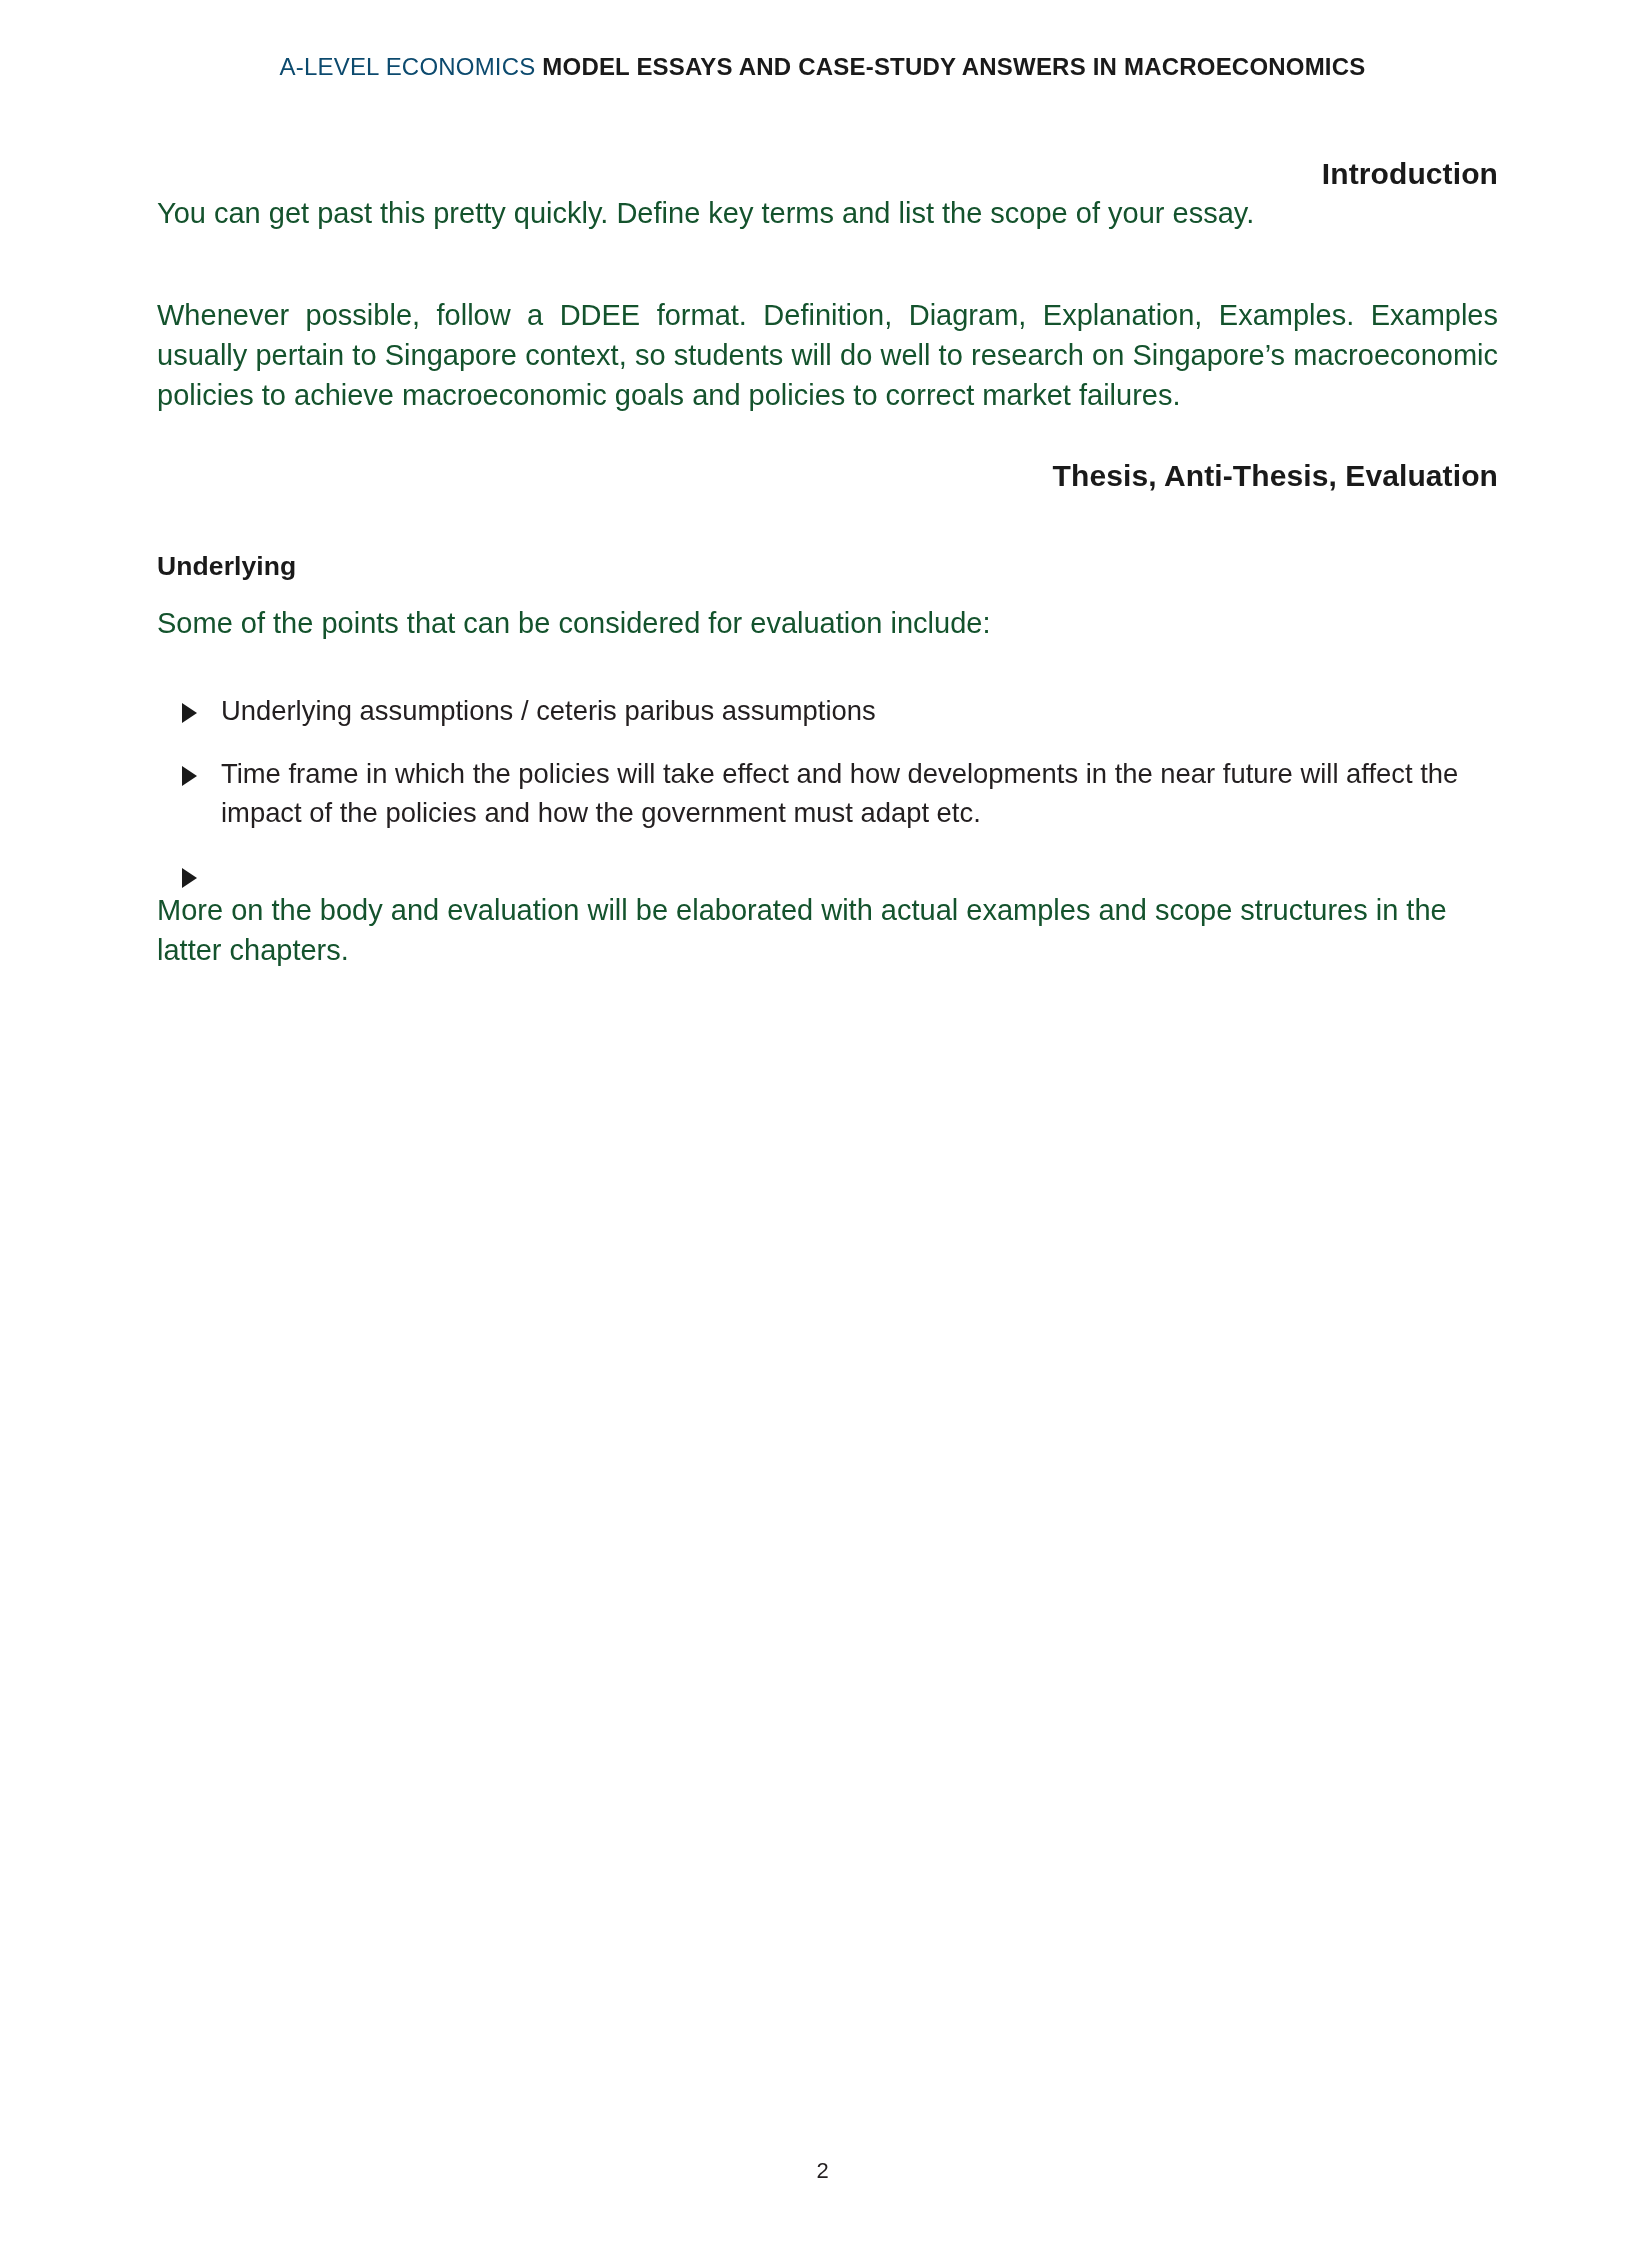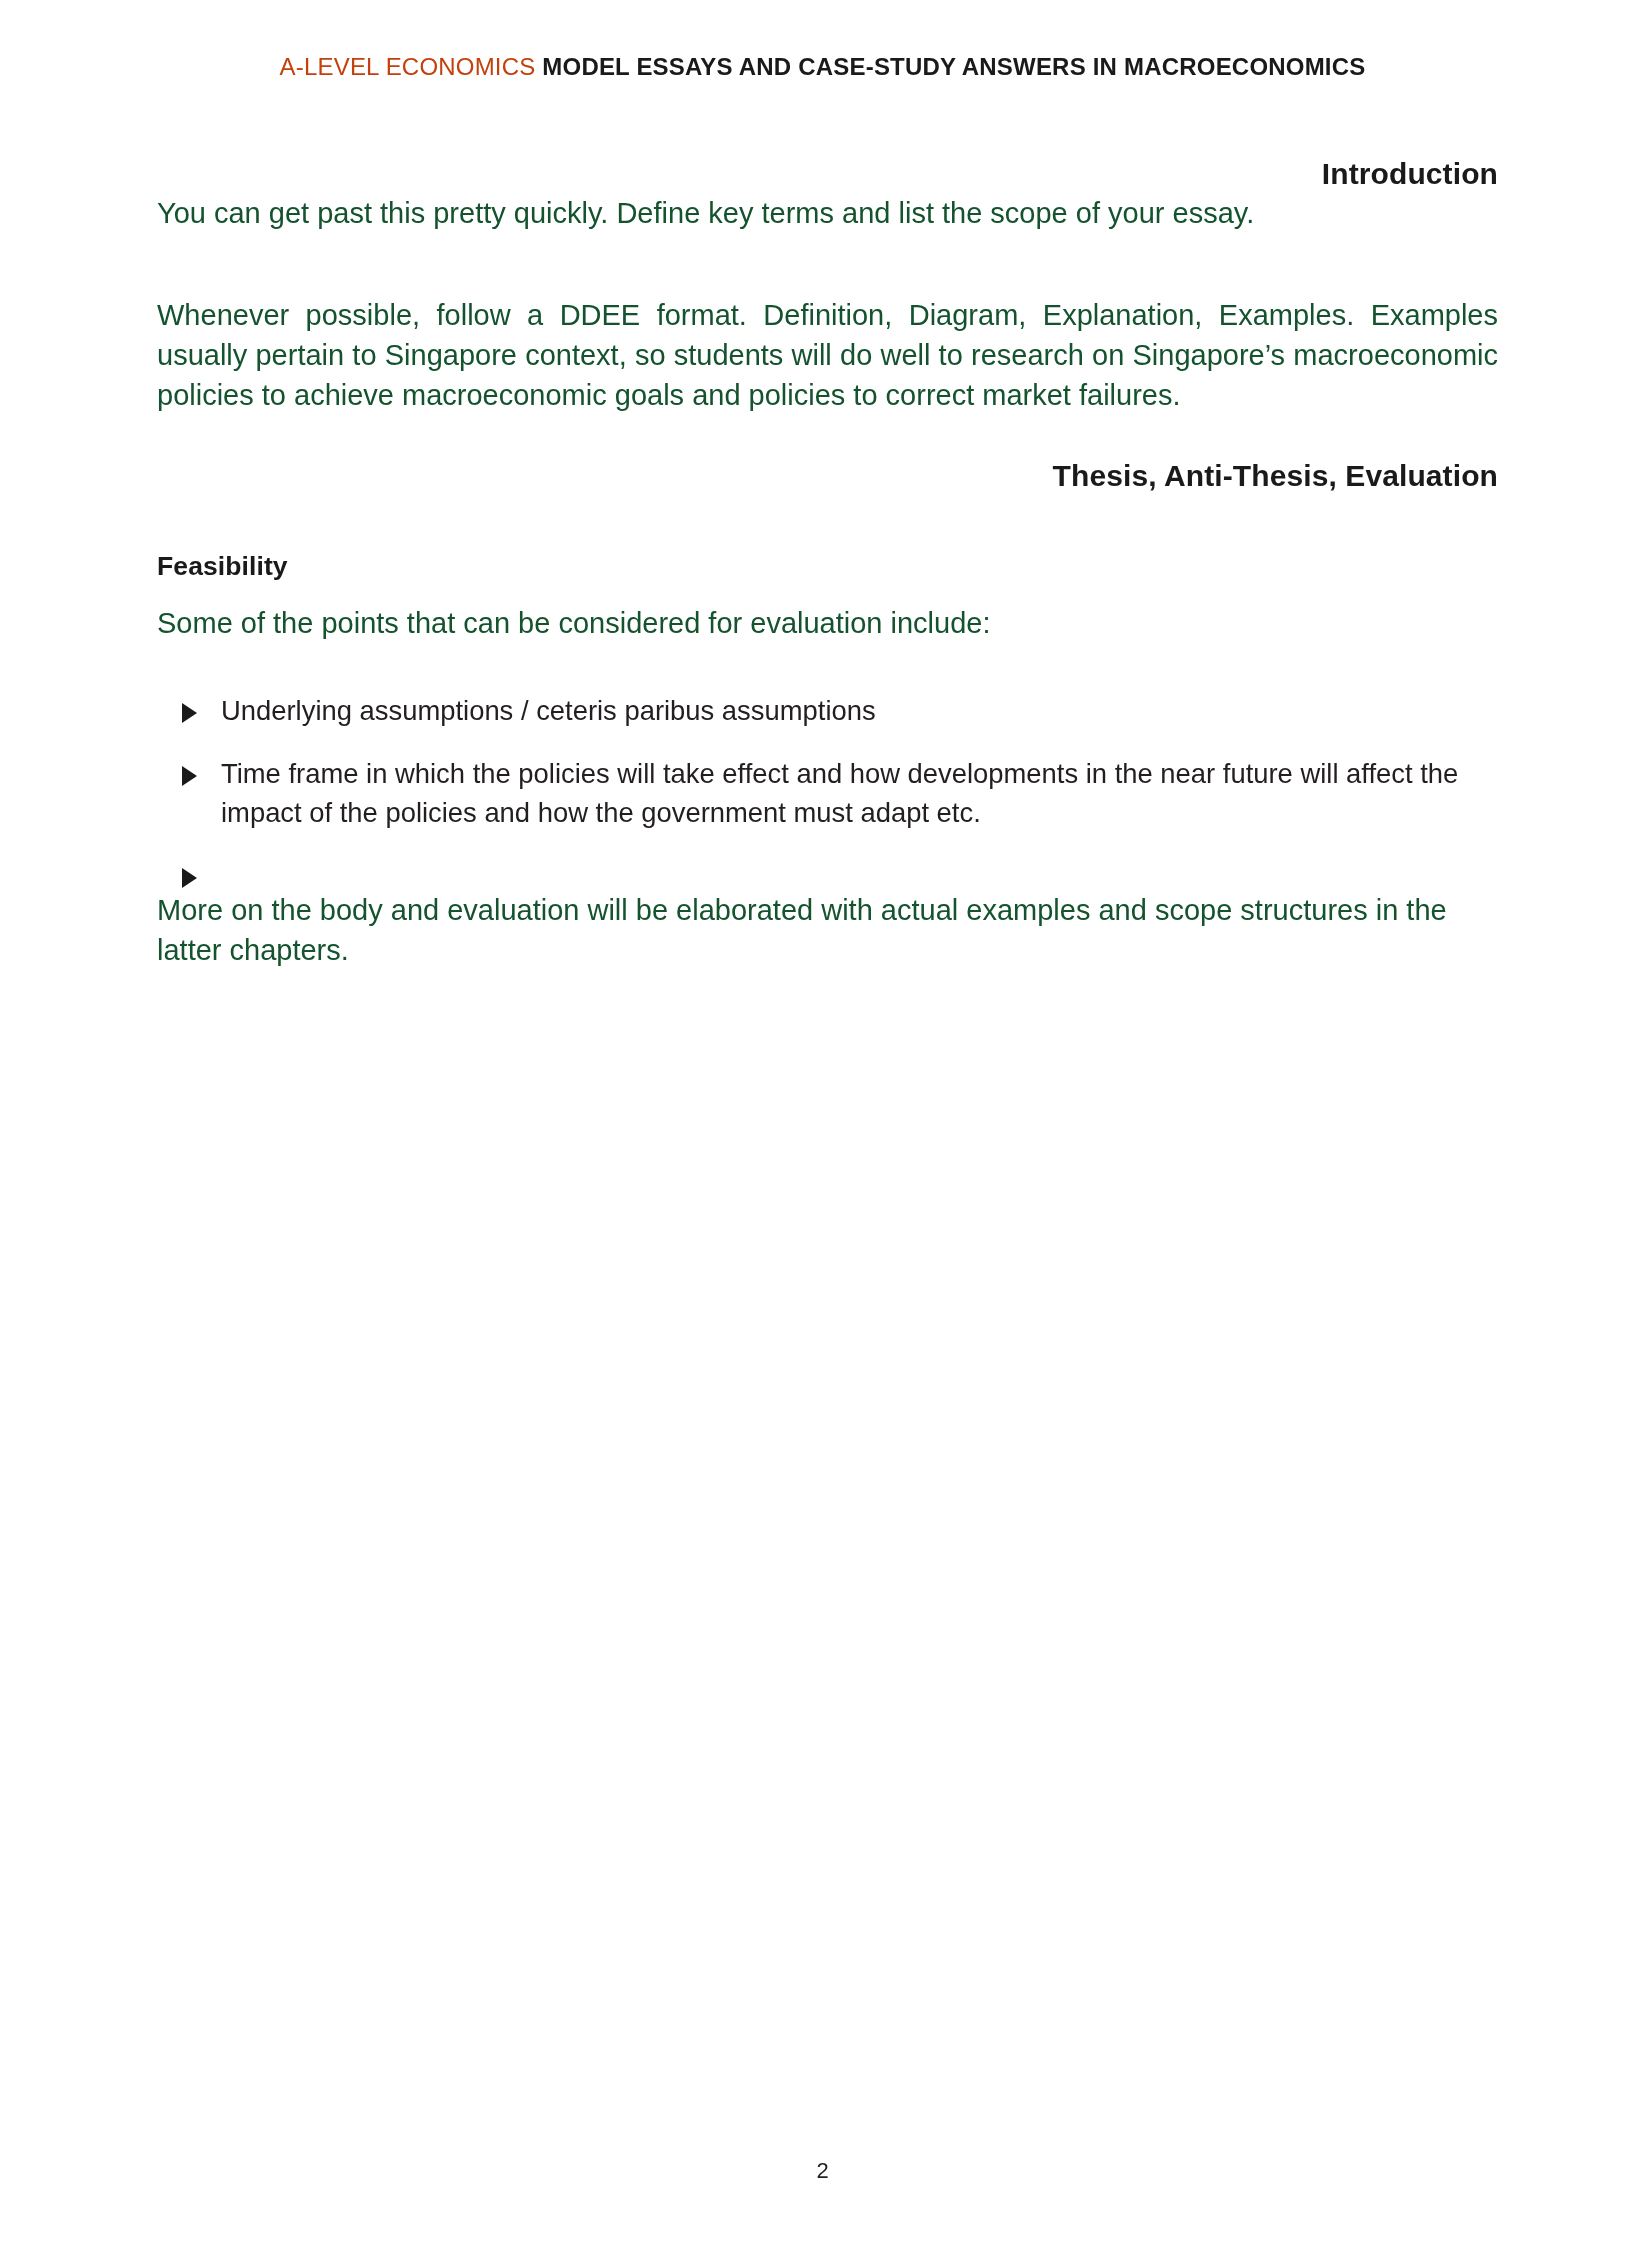--- a/index.html
+++ b/index.html
@@ -27,21 +27,21 @@
     position: absolute;
     top: 53px;
     left: 0;
     width: 1645px;
     text-align: center;
     font-size: 24px;
     letter-spacing: 0.2px;
     white-space: nowrap;
   }
   .running-header .book-title {
-    color: #c2410c;
+    color: #0c4a6e;
     font-weight: 400;
   }
   .running-header .chapter-title {
     color: #1a1a1a;
     font-weight: 700;
   }
 
   
   .content {
     position: absolute;
@@ -144,21 +144,21 @@
     <div class="gap-sm"></div>
 
     <p class="body-text justified">Whenever possible, follow a DDEE format. Definition, Diagram, Explanation, Examples. Examples usually pertain to Singapore context, so students will do well to research on Singapore’s macroeconomic policies to achieve macroeconomic goals and policies to correct market failures.</p>
 
     <div class="gap-lg"></div>
 
     <h1 class="section-heading">Thesis, Anti-Thesis, Evaluation</h1>
 
     <div class="gap-xl"></div>
 
-    <h2 class="sub-heading">Feasibility</h2>
+    <h2 class="sub-heading">Underlying</h2>
 
     <div class="gap-sm"></div>
 
     <p class="body-text">Some of the points that can be considered for evaluation include:</p>
 
     <div class="gap-md"></div>
 
     <ul class="bullet-list">
       <li>
         <span class="bullet-marker"></span>

